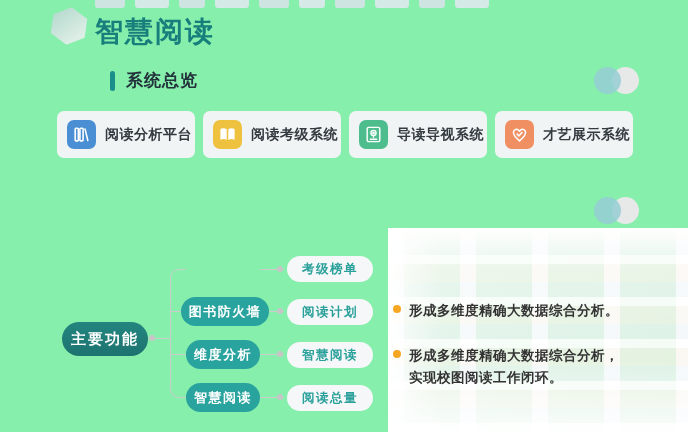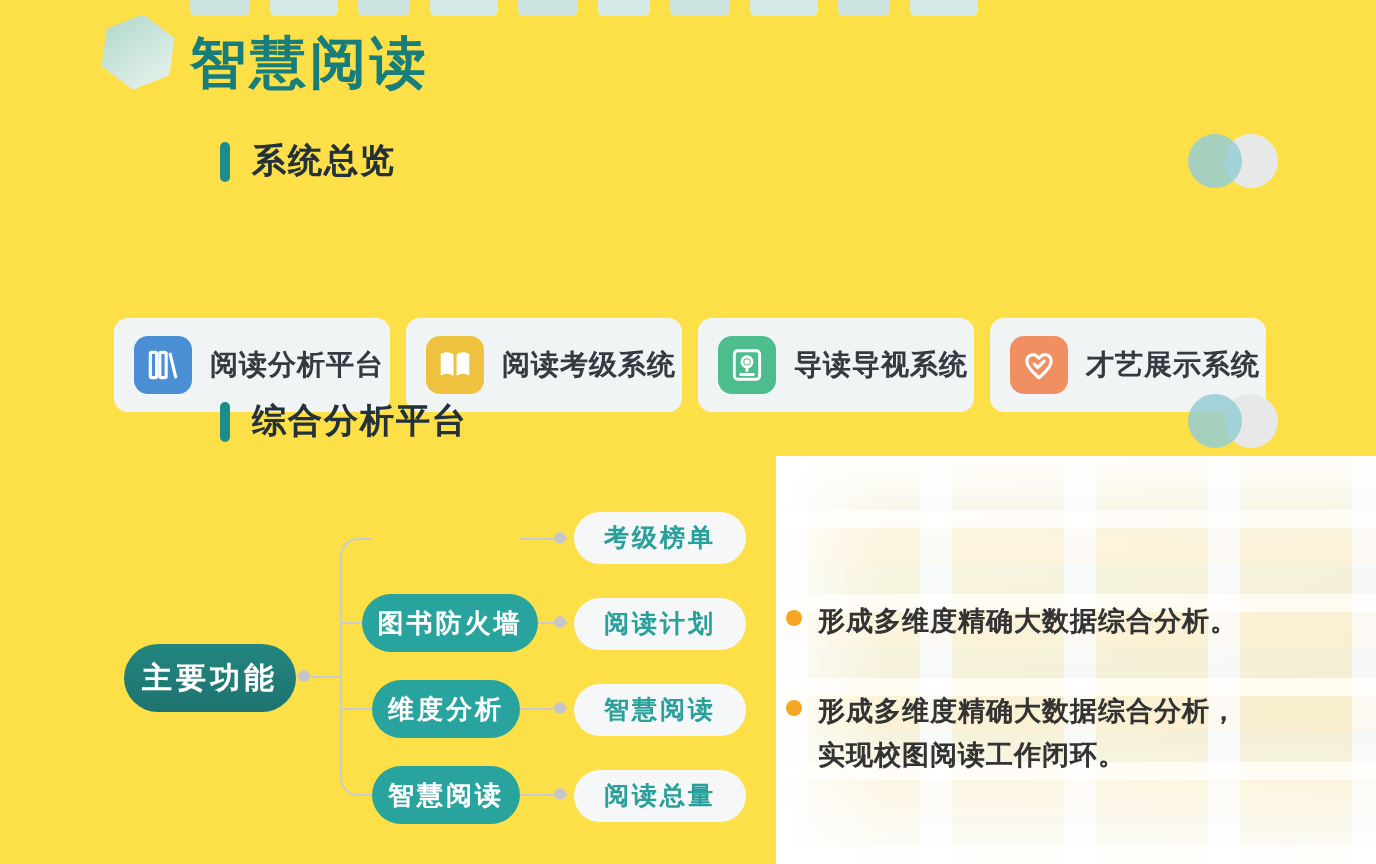--- a/index.html
+++ b/index.html
@@ -1,18 +1,18 @@
 <!DOCTYPE html>
 <html><head>
 <meta charset="utf-8">
 <style>
   * { margin:0; padding:0; box-sizing:border-box; }
   html,body { background:#ffffff; }
   body { font-family:"Liberation Sans","DejaVu Sans",sans-serif; }
-  .page { position:relative; width:688px; height:432px; background:#fde047; overflow:hidden; }
+  .page { position:relative; width:688px; height:432px; background:#86efac; overflow:hidden; }
 
   
   .top-crop { position:absolute; top:0; left:95px; height:8px; display:flex; gap:10px; }
   .top-crop span { display:block; width:30px; height:8px; border-radius:0 0 3px 3px; background:#cde4e1; }
   .top-crop span:nth-child(2n){ width:34px; background:#d5e9e6; }
   .top-crop span:nth-child(3n){ width:26px; }
 
   
   .hexagon { position:absolute; left:50px; top:7px; width:38px; height:38px;
     background:linear-gradient(135deg,#aed6c9 0%,#d9ece4 70%,#eaf5f0 100%);
@@ -24,21 +24,21 @@
   .section-header { position:absolute; left:62px; display:flex; align-items:center;padding-left:48px; }
   .section-bar { width:5px; height:20px; border-radius:3px; background:#1b8e8c; margin-right:11px; }
   .section-title { font-size:17px; font-weight:700; color:#22313a; letter-spacing:1px; }
   .deco-circles { position:absolute; width:48px; height:28px; }
   .deco-circles .c-gray { position:absolute; left:18px; top:0; width:27px; height:27px; border-radius:50%; background:#e7e8e8; }
   .deco-circles .c-teal { position:absolute; left:0; top:0; width:27px; height:27px; border-radius:50%; background:#95ccd4; opacity:.85; }
 
   
   .cards { position:absolute; left:57px; top:111px; display:flex; gap:8px; }
   .card { width:138px; height:47px; background:#f1f4f5; border-radius:7px;
-    display:flex; align-items:center; padding-left:10px; cursor:pointer;margin-top:48px; }
+    display:flex; align-items:center; padding-left:10px; cursor:pointer; }
   .card-icon { width:29px; height:29px; border-radius:7px; display:flex; align-items:center;
     justify-content:center; margin-right:9px; flex:0 0 auto; }
   .card-icon svg { width:19px; height:19px; }
   .ic-blue { background:#4a8fd4; } .ic-yellow { background:#eec23f; }
   .ic-green { background:#4dbd8e; } .ic-orange { background:#ef8f62; }
   .card-label { font-size:14px; font-weight:600; color:#333a40; letter-spacing:.5px; }
 
   
   .library-bg { position:absolute; left:388px; top:228px; width:300px; height:204px;
     background:
@@ -135,24 +135,20 @@
       <div class="card-icon ic-orange">
         <svg viewBox="0 0 24 24" fill="none" stroke="#ffffff" stroke-width="2" stroke-linecap="round" stroke-linejoin="round">
           <path d="M12 20 C6 15 3.5 11.5 4.5 8.2 5.3 5.6 8.6 4.6 10.6 6.4 L12 7.7 13.4 6.4 C15.4 4.6 18.7 5.6 19.5 8.2 20.5 11.5 18 15 12 20 Z"></path>
           <path d="M9 11.5 l2.2 2.2 4-4.2"></path>
         </svg>
       </div>
       <div class="card-label">才艺展示系统</div>
     </div>
   </div>
 
-  <div class="section-header" style="top:199px;">
-    <div class="section-bar"></div>
-    <div class="section-title">综合分析平台</div>
-  </div>
   <div class="deco-circles" style="left:594px; top:197px;">
     <div class="c-gray"></div>
     <div class="c-teal"></div>
   </div>
 
   <div class="library-bg"></div>
 
   <div class="diagram">
 
     <div class="line h-line" style="left:148px; top:338px; width:23px;"></div>

